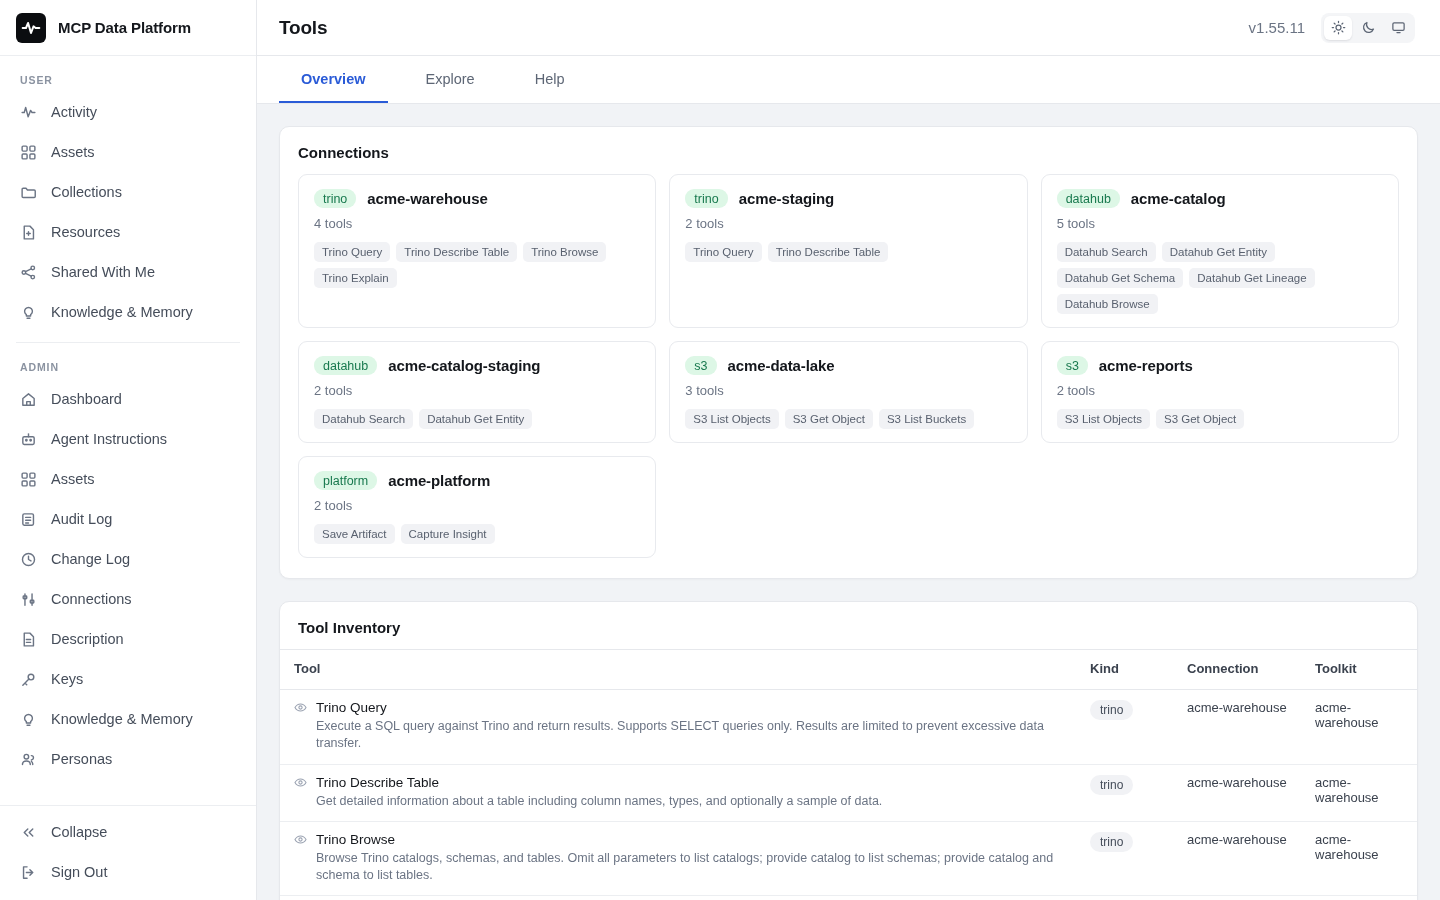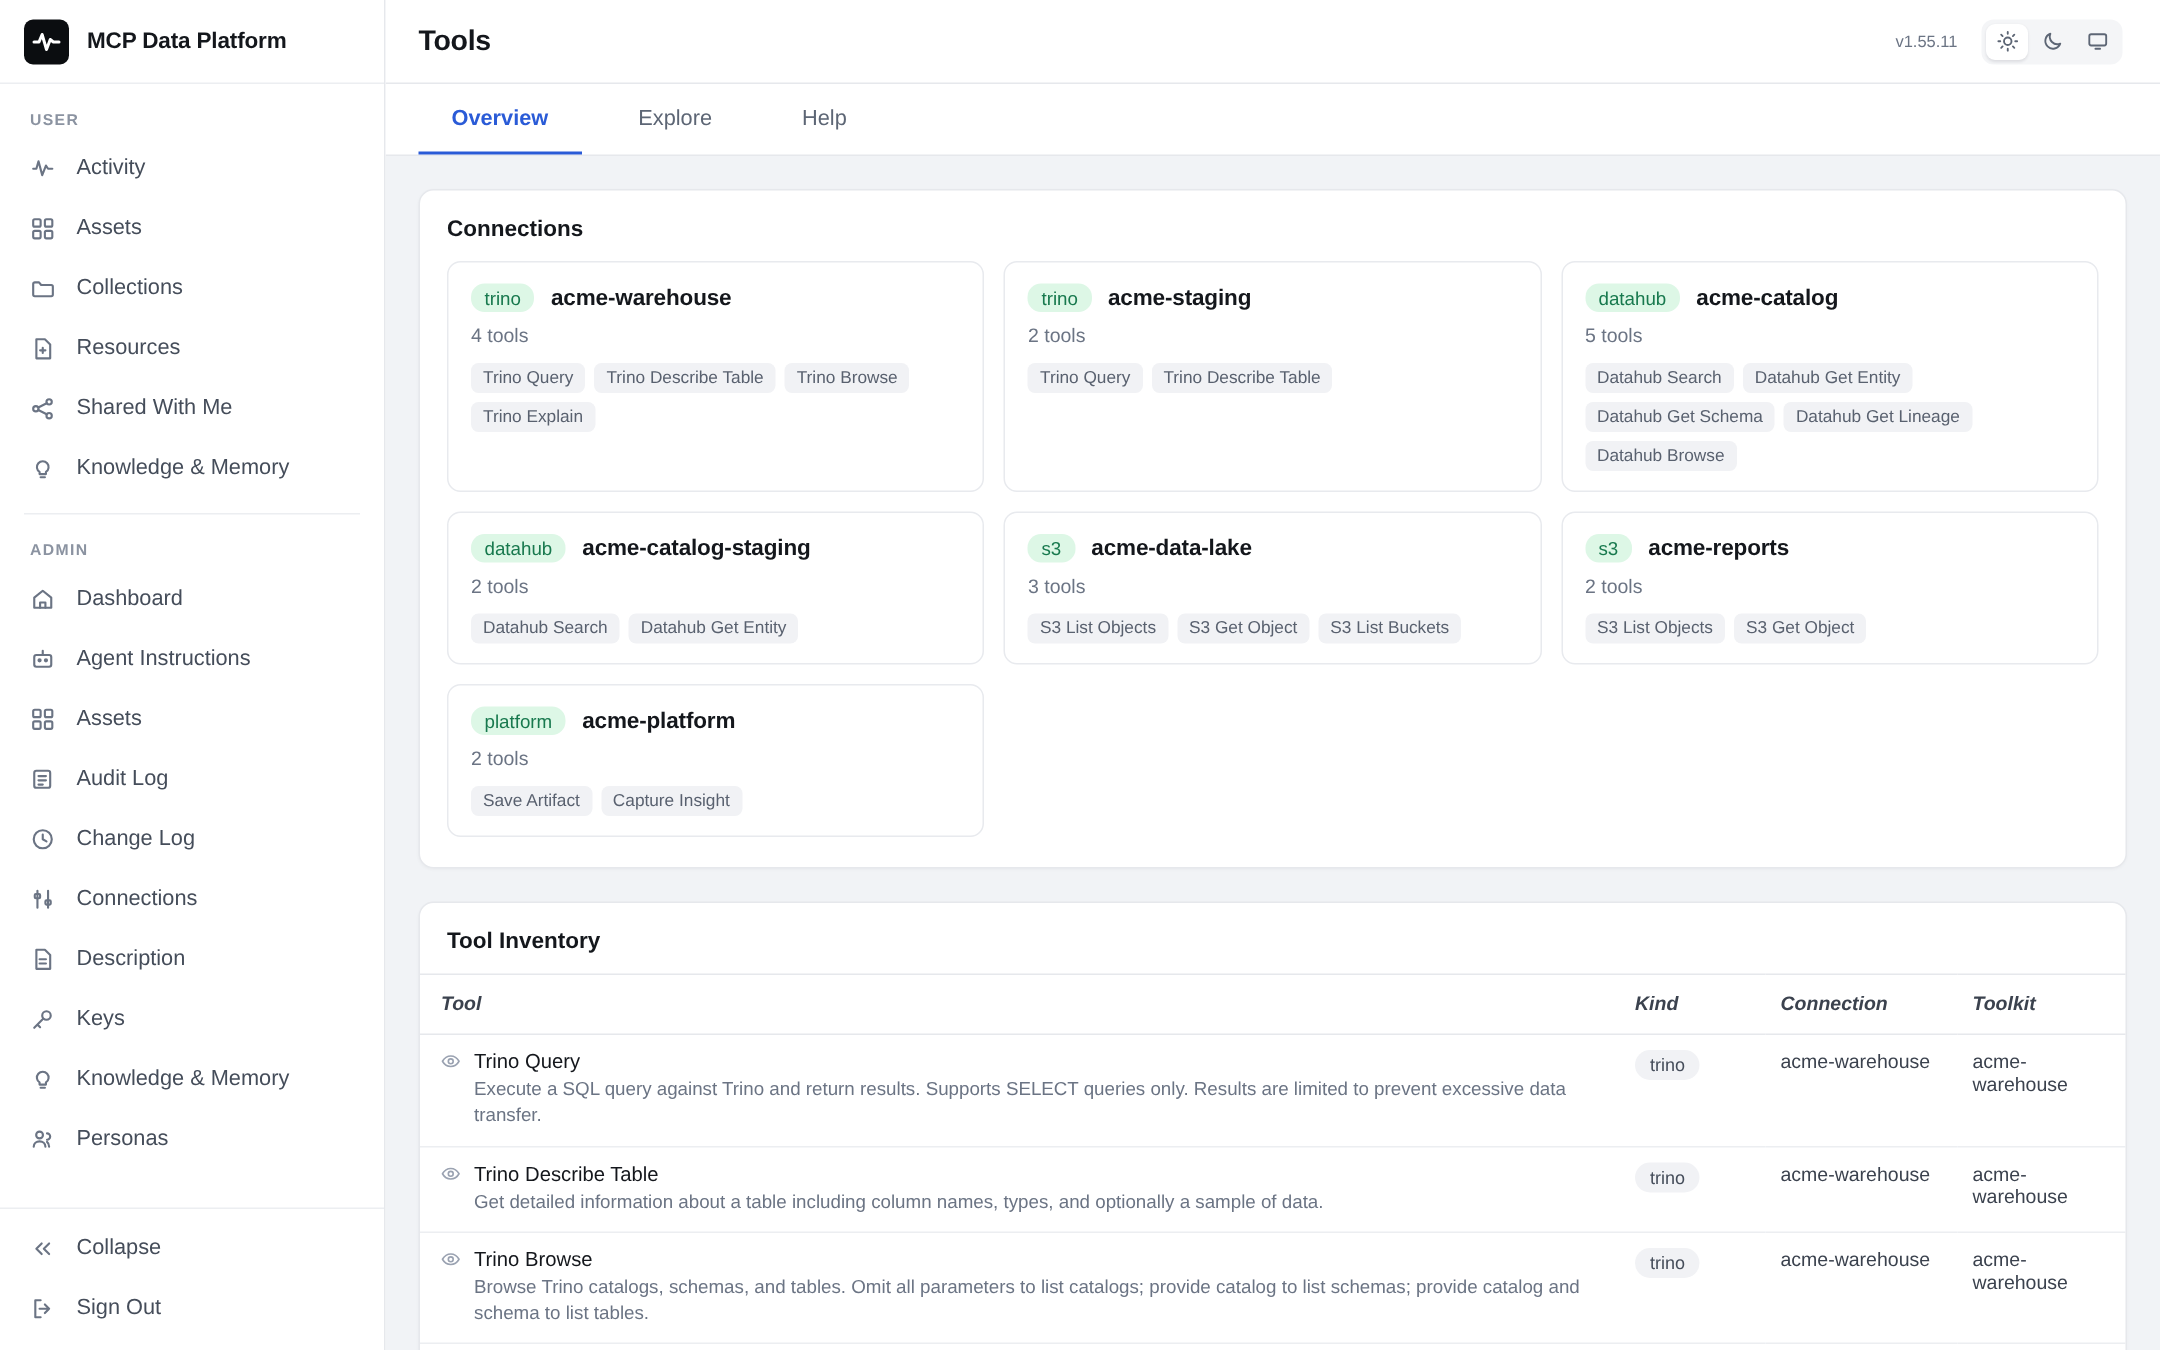--- a/index.html
+++ b/index.html
@@ -55,21 +55,21 @@
   .main { flex: 1 1 auto; height: 900px; display: flex; flex-direction: column; background:#f1f3f6; overflow: hidden; }
   .topbar {
     height: 56px; flex: 0 0 56px; background: #fff;
     border-bottom: 1px solid #e6e8ec;
     display: flex; align-items: center; justify-content: space-between;
     padding: 0 25px 0 22px;
     text-align: center;
   }
   .page-title { font-size: 19px; font-weight: bold; color: #14171c; letter-spacing: -0.2px; }
   .topbar-right { display: flex; align-items: center; gap: 16px; }
-  .version { font-size: 11px; color: #6b7484; }
+  .version { font-size: 15px; color: #6b7484; }
   .theme-group {
     display: flex; align-items: center; gap: 2px;
     background: #f4f5f7; border-radius: 8px; padding: 3px;
   }
   .theme-btn {
     width: 28px; height: 24px; border-radius: 6px;
     display: flex; align-items: center; justify-content: center;
     color: #5d6675; cursor: pointer; background: transparent; border: none;
   }
   .theme-btn.active { background: #ffffff; box-shadow: 0 1px 2px rgba(16,24,40,.10); }
@@ -114,21 +114,21 @@
   .chip {
     background: #f1f2f5; color: #59616f;
     font-size: 11.5px; border-radius: 5px; padding: 4px 8px; white-space: nowrap;
   }
 
   .inv-panel { margin-top: 22px; }
   .inv-table { width: 100%; border-collapse: collapse; table-layout: fixed; }
   .inv-table th {
     text-align: left; font-size: 13px; font-weight: bold; color: #3b424e;
     padding: 11px 10px 13px 10px;
-    border-top: 1px solid #e6e8ec; border-bottom: 1px solid #e6e8ec; font-style: italic;
+    border-top: 1px solid #e6e8ec; border-bottom: 1px solid #e6e8ec;
   }
   .inv-table th.c-tool { padding-left: 14px; width: 800px; }
   .inv-table th.c-kind { width: 97px; }
   .inv-table th.c-conn { width: 128px; }
   .inv-table th.c-kit  { width: 112px; }
   .inv-table td {
     padding: 10px 10px 11px 10px; vertical-align: top;
     border-bottom: 1px solid #eceef1; font-size: 13px; color: #3b424e;
   }
   .inv-table td.c-tool { padding-left: 14px; }

